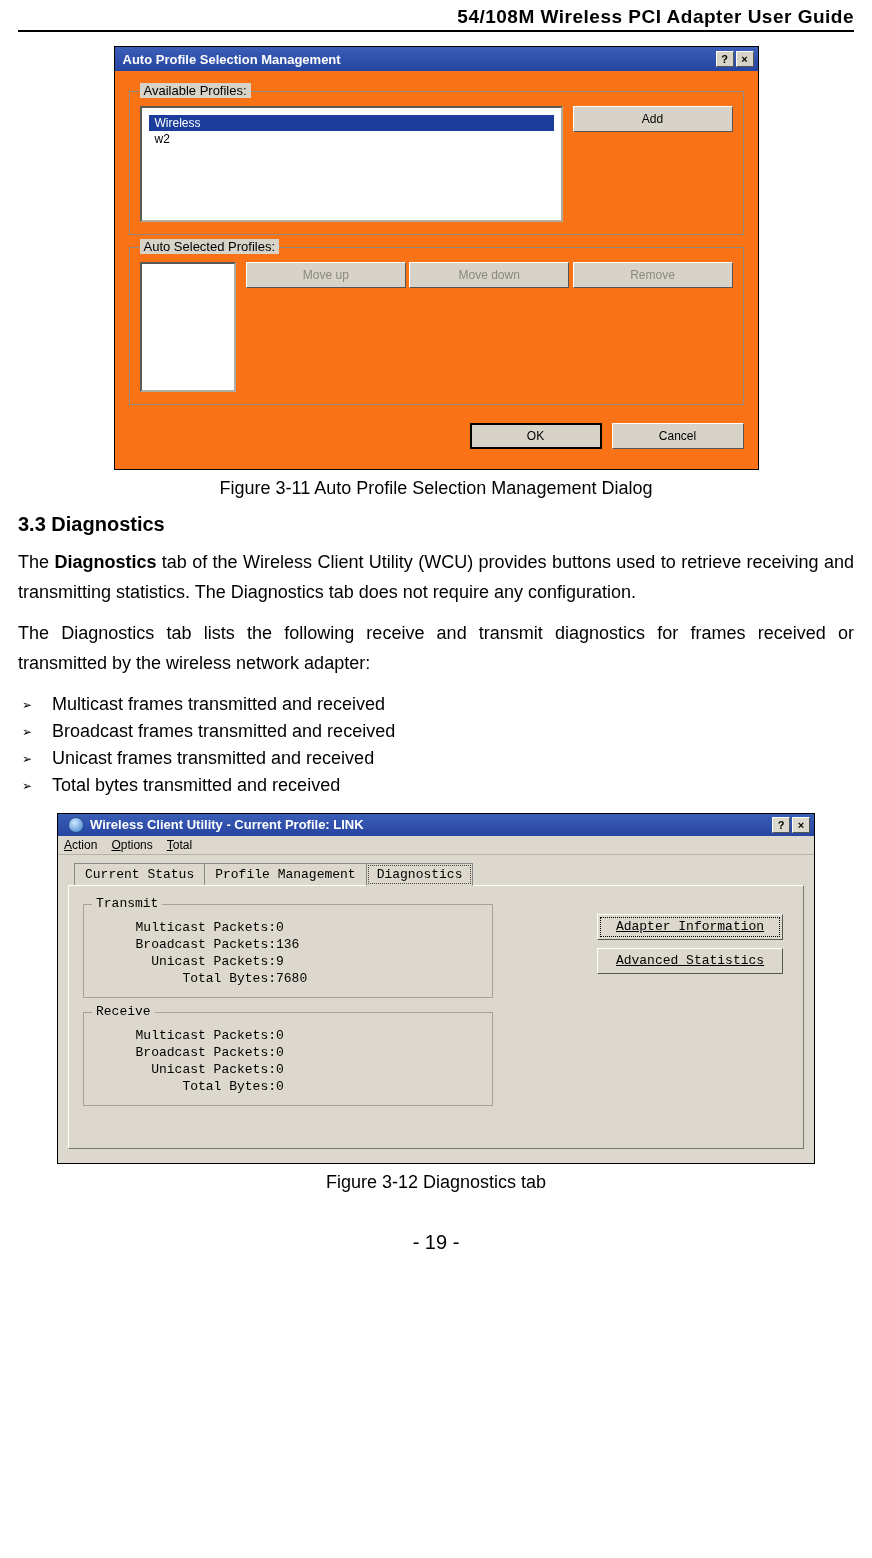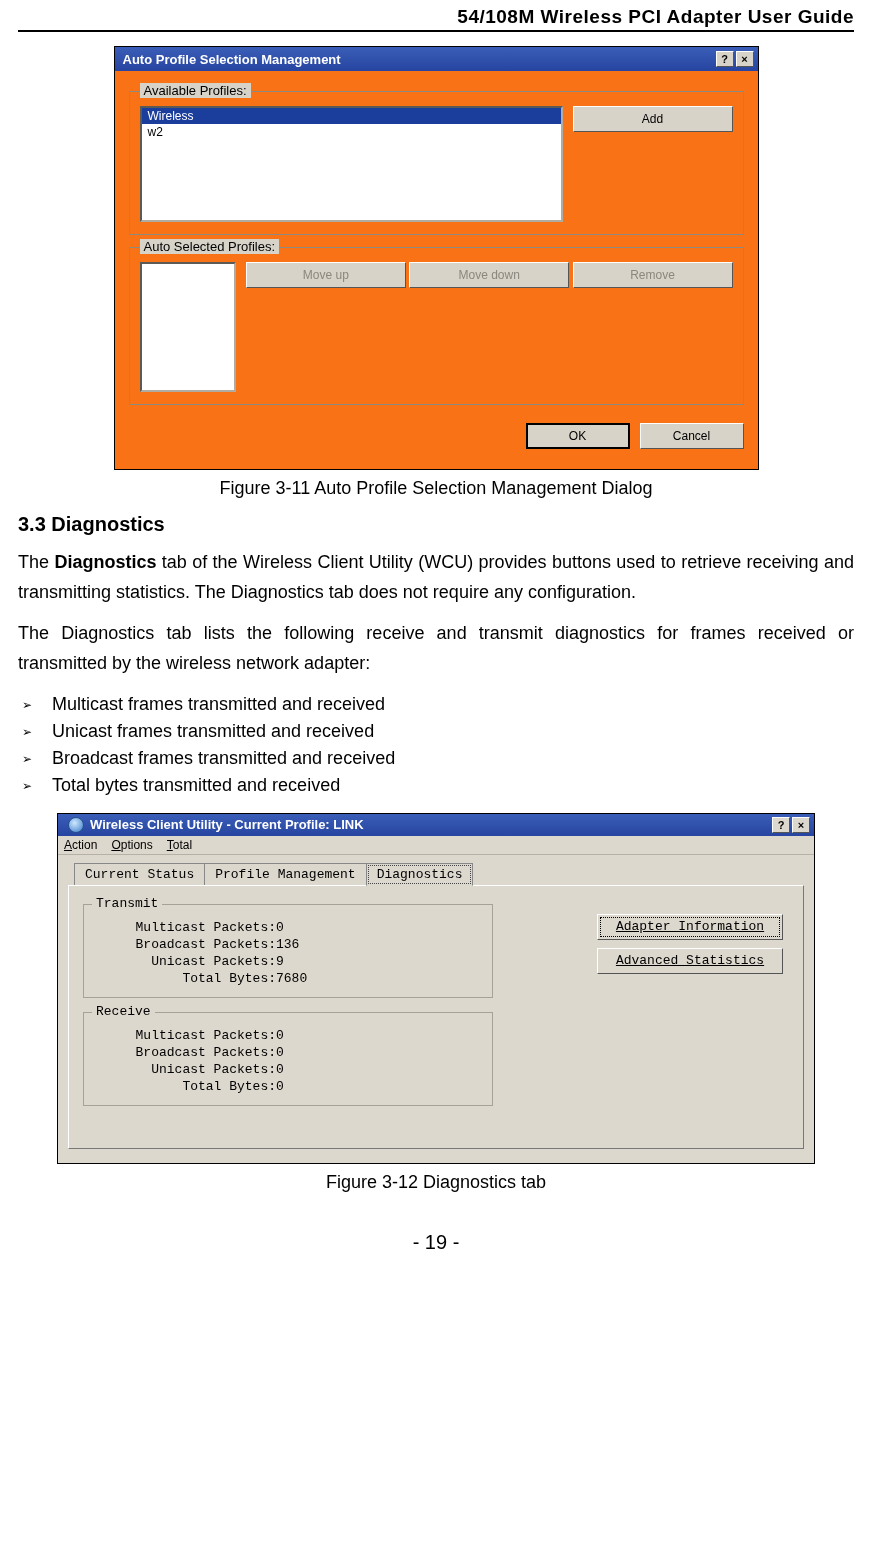--- a/index.html
+++ b/index.html
@@ -65,21 +65,21 @@
     background: #d7d3c9;
     padding: 0 4px;
     font-size: 13px;
   }
   .gb-row { display: flex; gap: 10px; align-items: flex-start; }
   .listbox {
     flex: 1;
     height: 116px;
     background: #fff;
     border: 2px inset #b0aca2;
-    padding: 0;
+    padding: 7px;
     overflow: hidden;
     font-size: 12px;
   }
   .listbox .item { padding: 1px 6px; }
   .listbox .item.selected { background: #1b3e9c; color: #fff; }
   .empty-listbox {
     flex: 1;
     height: 130px;
     background: #fff;
     border: 2px inset #b0aca2;
@@ -90,21 +90,21 @@
     border: 1px solid #fff;
     border-right-color: #555; border-bottom-color: #555;
     font-size: 12px;
     margin-bottom: 6px;
   }
   .winbtn[disabled] { color: #8a877e; }
   .dlg1-bottom {
     display: flex; justify-content: flex-end; gap: 10px;
     padding: 8px 14px 14px 0;
   }
-  .dlg1-bottom .winbtn { width: 104px; }
+  .dlg1-bottom .winbtn { width: 132px; }
   .dlg1-bottom .default-btn { border: 2px solid #000; }
 
   .figure-caption {
     text-align: center;
     font-size: 18px;
     margin: 8px 0 14px 0;
   }
 
   
   h2.section-h {
@@ -299,22 +299,22 @@
   <h2 class="section-h">3.3 Diagnostics</h2>
 
   <p class="para">
     <span>The </span><span class="bold">Diagnostics</span><span> tab of the Wireless Client Utility (WCU) provides buttons used to retrieve receiving and transmitting statistics. The Diagnostics tab does not require any configuration.</span>
   </p>
 
   <p class="para">The Diagnostics tab lists the following receive and transmit diagnostics for frames received or transmitted by the wireless network adapter:</p>
 
   <ul class="bullets">
     <li>Multicast frames transmitted and received</li>
+    <li>Broadcast frames transmitted and received</li>
     <li>Unicast frames transmitted and received</li>
-    <li>Broadcast frames transmitted and received</li>
     <li>Total bytes transmitted and received</li>
   </ul>
 
   <div class="dlg2">
     <div class="dlg2-titlebar">
       <div class="icon-circle"></div>
       <span>Wireless Client Utility - Current Profile: LINK</span>
       <span class="spacer"></span>
       <div class="tb-btn">?</div>
       <div class="tb-btn">×</div>

